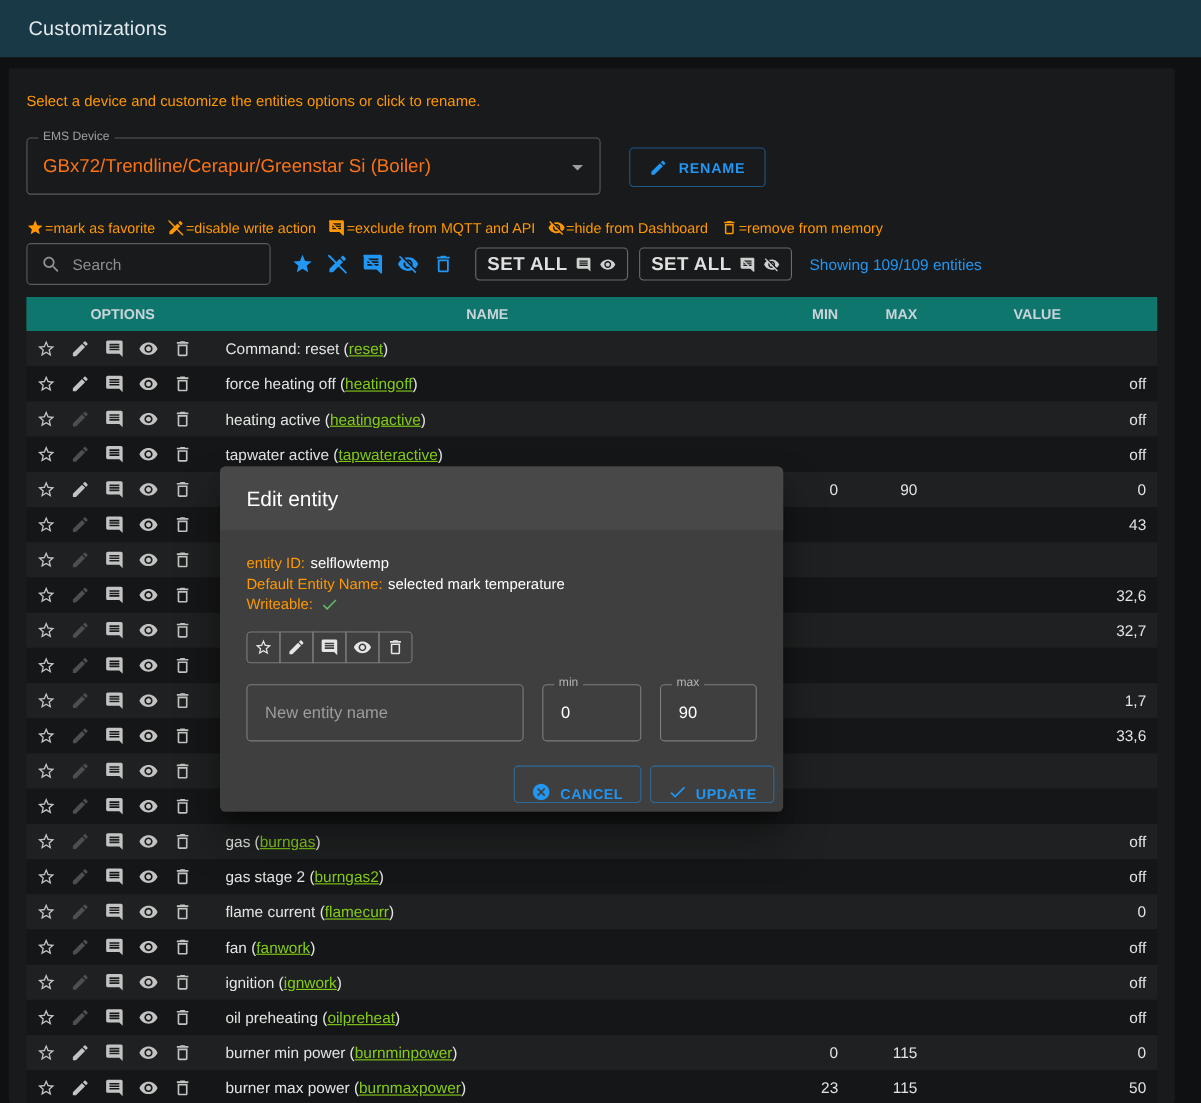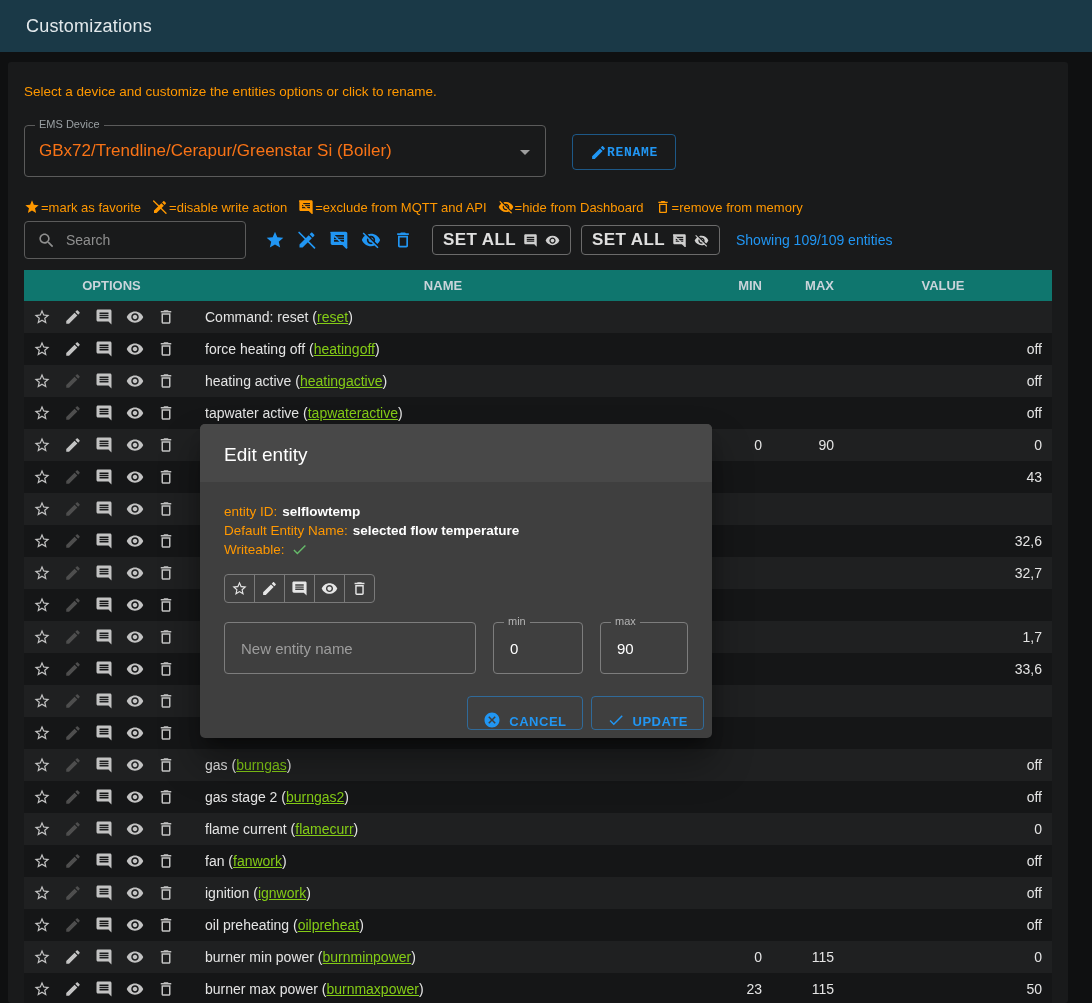--- a/index.html
+++ b/index.html
@@ -43,26 +43,26 @@
   .select-label {
     position:absolute; top:-8px; left:10px;
     font-size:11px; color:#9aa0a3;
     background:#191a1b; padding:0 4px;
   }
   .select-value { font-size:17px; color:#f97316; white-space:nowrap; overflow:hidden; }
   .select-arrow { position:absolute; right:8px; top:14px; color:#9e9e9e; }
 
   .rename-btn {
     margin-top:9px; height:36px;
-    display:inline-flex; align-items:center; 
+    display:inline-flex; align-items:center; gap:10px;
     padding:0 17px;
     border:1px solid rgba(33,150,243,.5); border-radius:4px;
     background:none; color:#2196f3;
     font-size:13px; font-weight:bold; letter-spacing:.7px;
-    font-family:Liberation Mono, monospace; cursor:pointer;
+    font-family:Liberation Sans, sans-serif; cursor:pointer;
   }
 
   
   .legend {
     margin-top:22px; height:16px;
     display:flex; align-items:center; gap:11px;
     color:#ff9800; font-size:13px; white-space:nowrap;
   }
   .legend-item { display:flex; align-items:center; gap:1px; }
 
@@ -134,21 +134,21 @@
     box-shadow:0 11px 15px -7px rgba(0,0,0,.45), 0 24px 38px 3px rgba(0,0,0,.30);
   }
   .modal-title {
     padding:20px 24px 16px;
     font-size:19px; color:#ffffff;
     background:#484848; border-radius:5px 5px 0 0;
   }
   .modal-body { padding:20px 24px 4px; }
   .meta-line { font-size:13.5px; line-height:19px; display:flex; align-items:center; }
   .meta-label { color:#ff9800; }
-  .meta-value { color:#ffffff; font-weight:bold; margin-left:5px; }
+  .meta-value { color:#ffffff; font-weight:normal; margin-left:5px; }
   .writeable-check { color:#66bb6a; margin-left:6px; }
 
   .toggle-group { margin-top:15px; display:flex; }
   .toggle-btn {
     width:31px; height:29px; margin-left:-1px;
     border:1px solid #7a7a7a; background:none;
     display:flex; align-items:center; justify-content:center;
     color:#e6e6e6; cursor:pointer; padding:0;
   }
   .toggle-btn:first-child { border-radius:4px 0 0 4px; margin-left:0; }
@@ -1074,21 +1074,21 @@
 
 <div class="modal">
   <div class="modal-title">Edit entity</div>
   <div class="modal-body">
     <div class="meta-line">
       <span class="meta-label">entity ID:</span>
       <span class="meta-value">selflowtemp</span>
     </div>
     <div class="meta-line">
       <span class="meta-label">Default Entity Name:</span>
-      <span class="meta-value">selected flow temperature</span>
+      <span class="meta-value">selected mark temperature</span>
     </div>
     <div class="meta-line">
       <span class="meta-label">Writeable:</span>
       <span class="writeable-check">
           <svg viewBox="0 0 24 24" width="17" height="17">
             <path d="M9 16.17L4.83 12l-1.42 1.41L9 19 21 7l-1.41-1.41z" fill="currentColor"></path>
           </svg>
         </span>
     </div>
 

